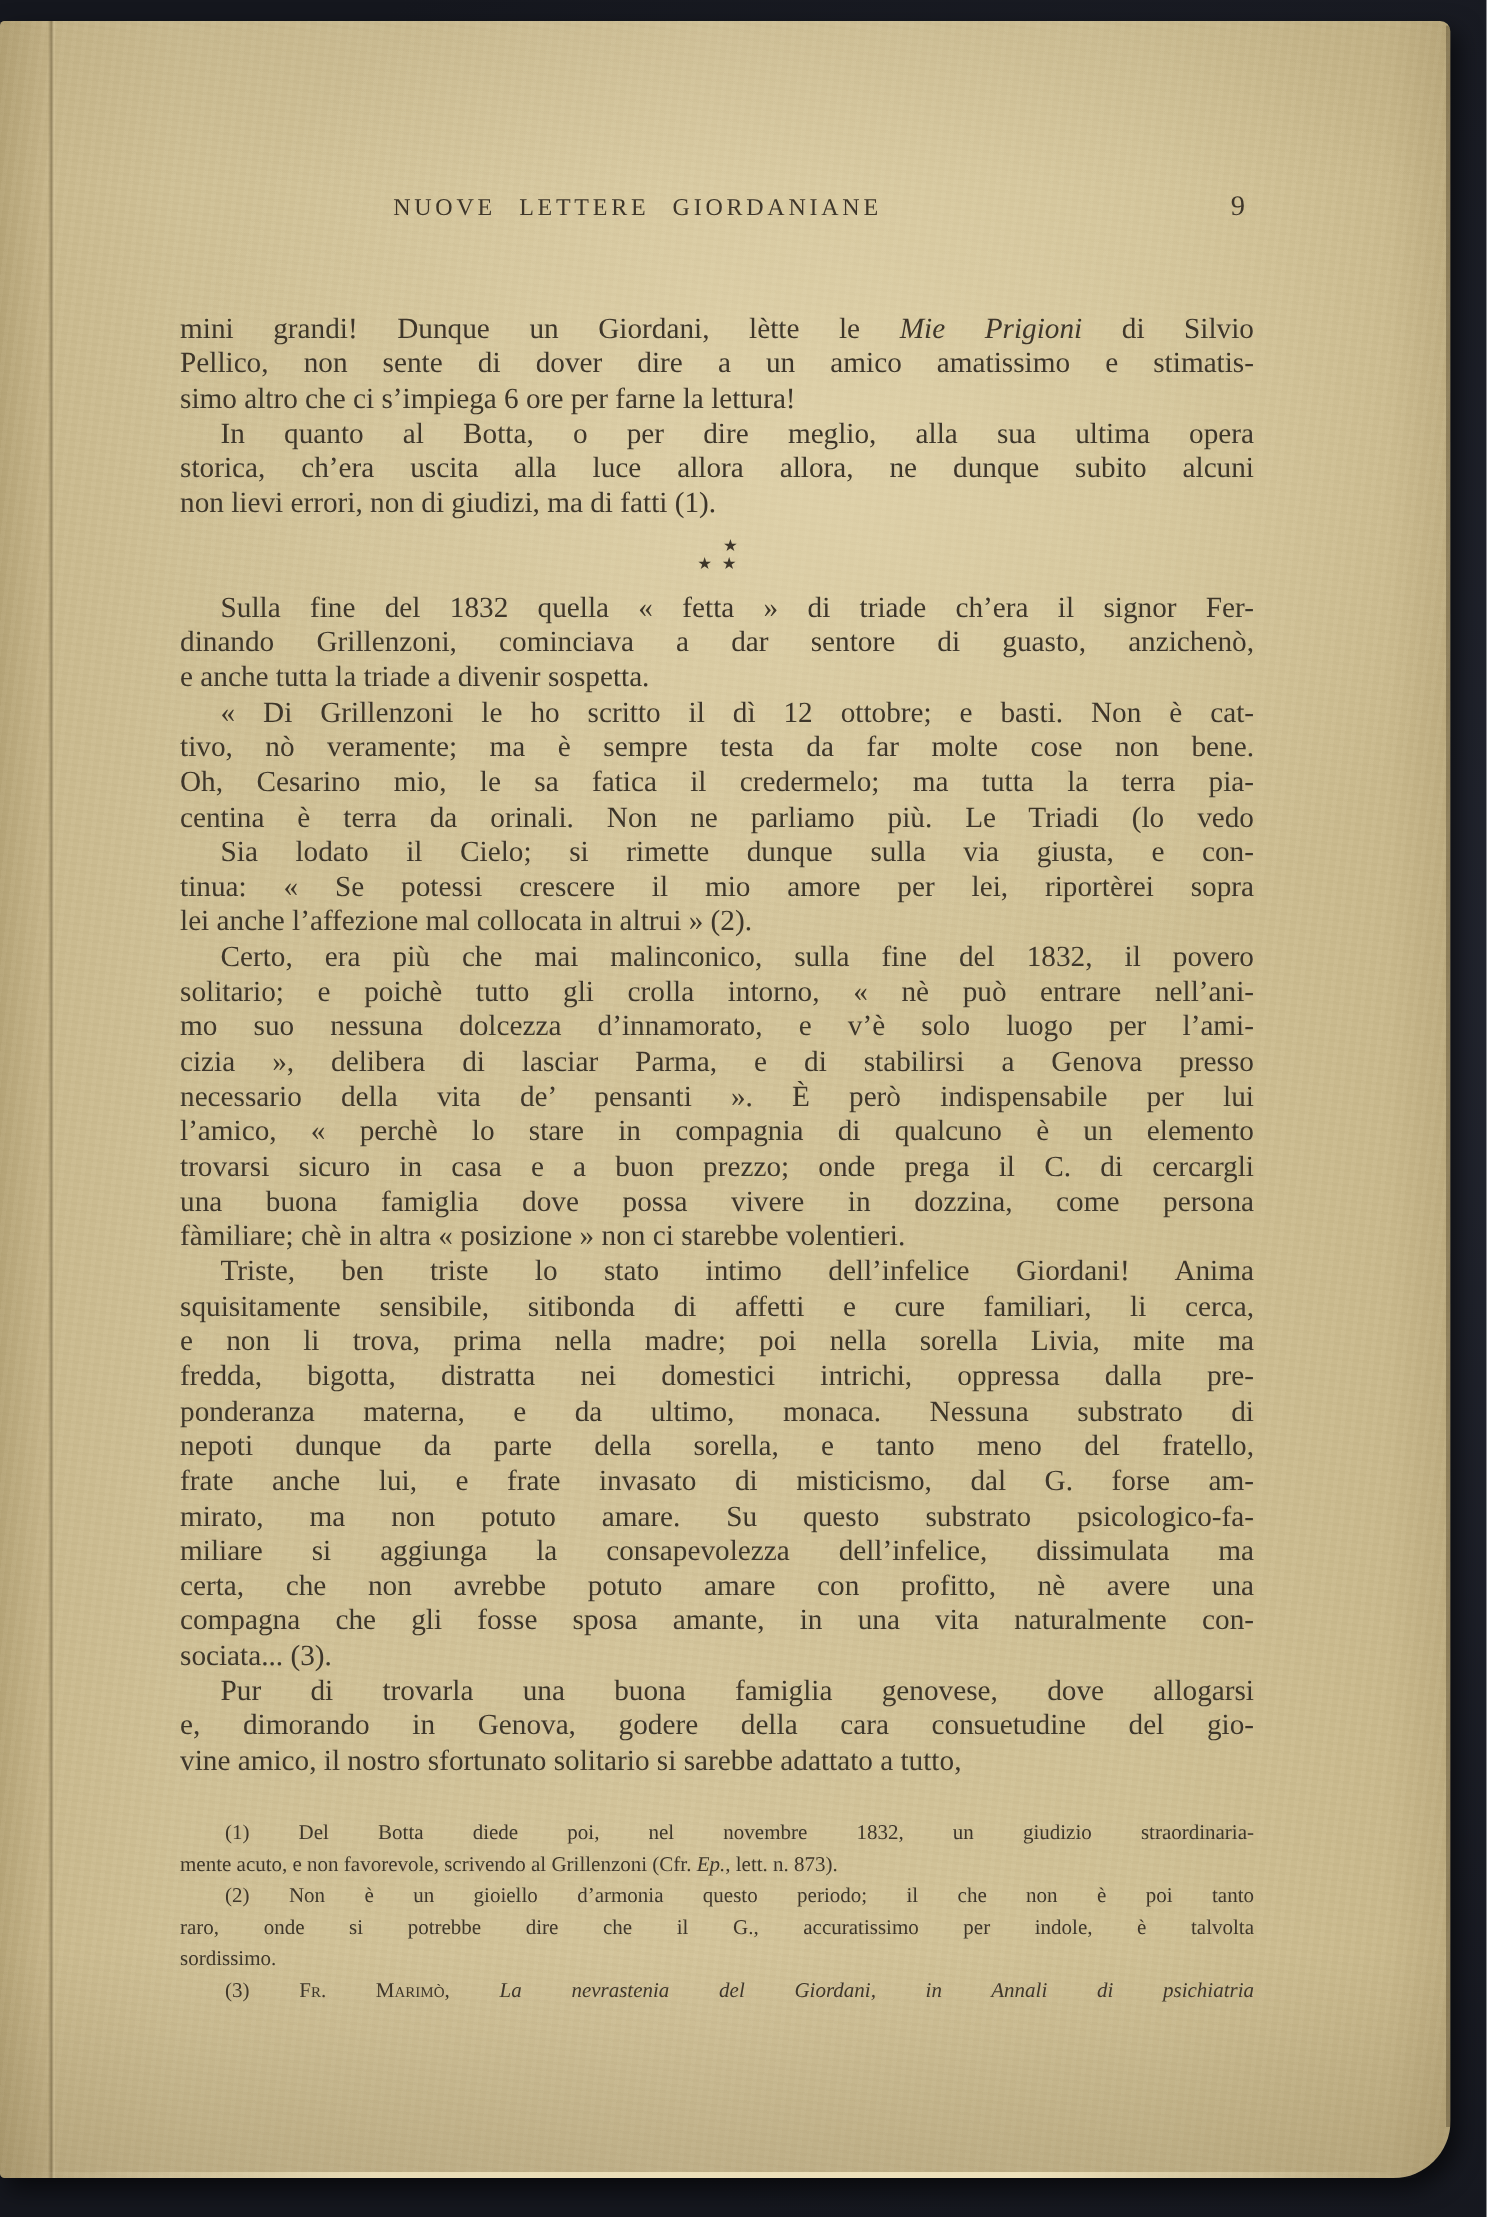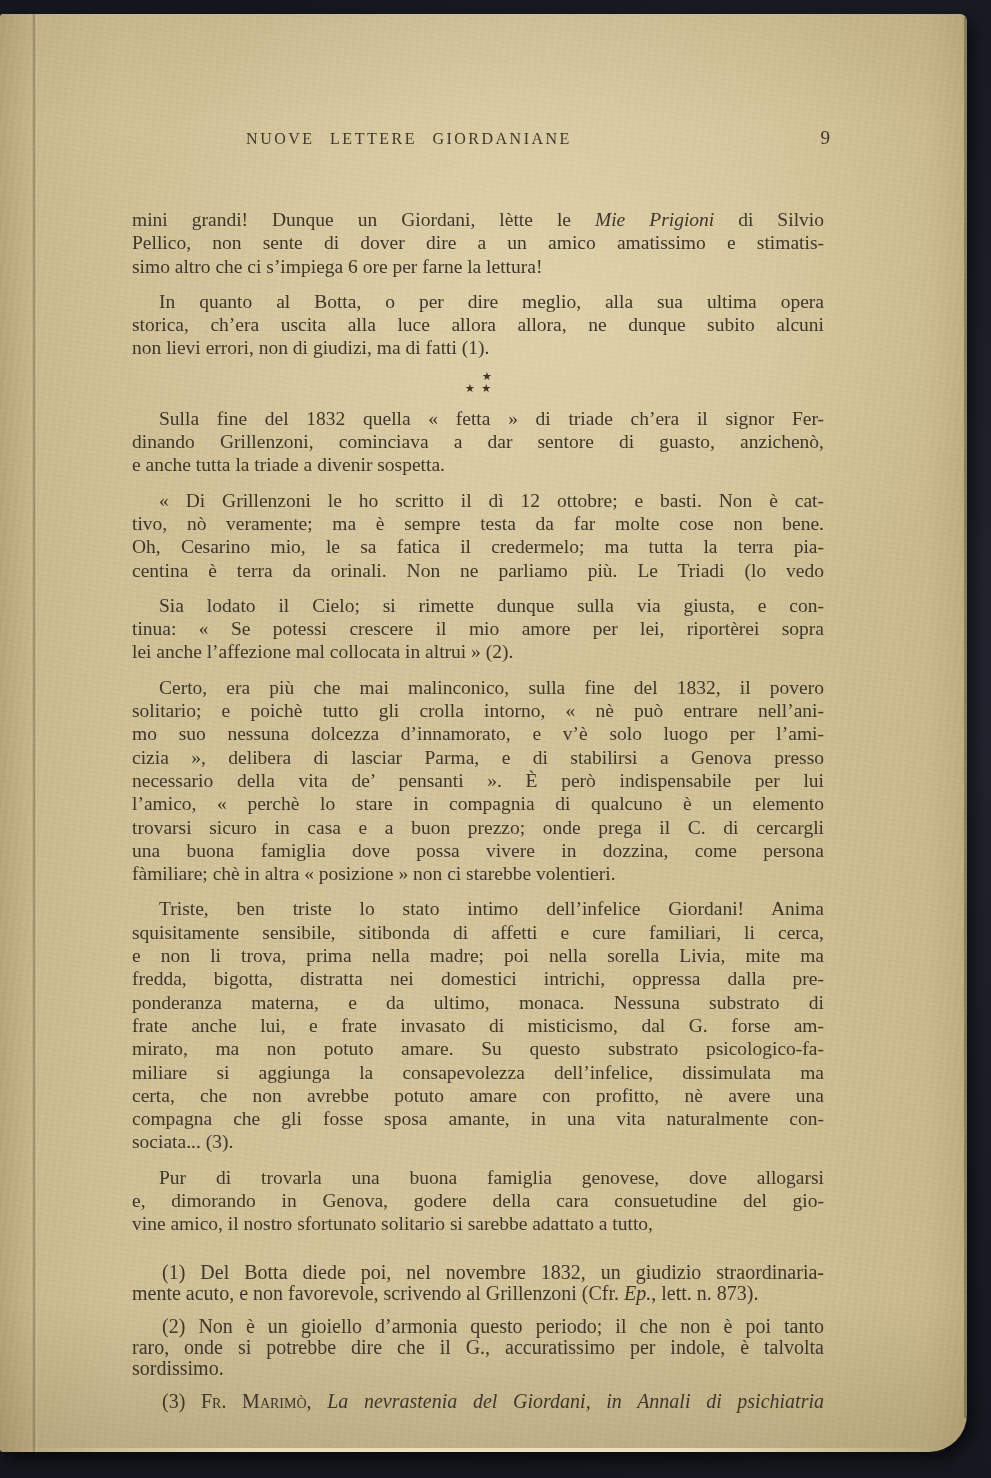--- a/index.html
+++ b/index.html
@@ -29,28 +29,28 @@
     background:linear-gradient(90deg, rgba(240,228,190,0) 0%, rgba(240,228,190,0.85) 25%, rgba(243,231,194,0.9) 70%, rgba(240,228,190,0) 98%);
     border-bottom-right-radius:38px;
   }
   .fold{
     position:absolute;left:32px;top:0;bottom:0;width:5px;
     background:linear-gradient(90deg, rgba(90,75,45,0) 0%, rgba(90,75,45,0.45) 45%, rgba(225,210,170,0.35) 80%, rgba(90,75,45,0) 100%);
   }
   .content{position:absolute;left:120px;top:116px;width:716px;color:#3e362a;}
   .running-head{position:relative;height:40px;}
   .title{
-    position:absolute;left:34px;width:510px;text-align:center;
+    position:absolute;left:50px;width:510px;text-align:center;
     font-size:16px;letter-spacing:2.5px;word-spacing:9px;font-weight:normal;
   }
   .pnum{position:absolute;right:6px;top:-3px;font-size:19px;}
   .bodyblock{margin-top:38px;}
-  .para{margin:12px;}
+  .para{margin:0;}
   .bline{font-size:19.5px;line-height:23.3px;}
-  .fline{font-size:20px;line-height:21px;}
+  .fline{font-size:14px;line-height:21px;}
   .just{text-align:justify;text-align-last:justify;}
   .ind{padding-left:27px;}
   .it{font-style:italic;}
   .sc{font-variant:small-caps;}
   .separator{
     margin:11px 0 12px;display:flex;flex-direction:column;align-items:center;
     color:#3e362a;font-family:"DejaVu Sans", sans-serif;
   }
   .sep-top{font-size:11px;line-height:10px;margin-left:18px;}
   .sep-bottom{font-size:11px;line-height:13px;word-spacing:3px;}
@@ -115,20 +115,21 @@
             <div class="bline just"><span>trovarsi sicuro in casa e a buon prezzo; onde prega il C. di cercargli</span></div>
             <div class="bline just"><span>una buona famiglia dove possa vivere in dozzina, come persona</span></div>
             <div class="bline"><span>fàmiliare; chè in altra « posizione » non ci starebbe volentieri.</span></div>
           </div>
           <div class="para">
             <div class="bline just ind"><span>Triste, ben triste lo stato intimo dell’infelice Giordani! Anima</span></div>
             <div class="bline just"><span>squisitamente sensibile, sitibonda di affetti e cure familiari, li cerca,</span></div>
             <div class="bline just"><span>e non li trova, prima nella madre; poi nella sorella Livia, mite ma</span></div>
             <div class="bline just"><span>fredda, bigotta, distratta nei domestici intrichi, oppressa dalla pre-</span></div>
             <div class="bline just"><span>ponderanza materna, e da ultimo, monaca. Nessuna substrato di</span></div>
+            <div class="bline just"><span>nepoti dunque da parte della sorella, e tanto meno del fratello,</span></div>
             <div class="bline just"><span>frate anche lui, e frate invasato di misticismo, dal G. forse am-</span></div>
             <div class="bline just"><span>mirato, ma non potuto amare. Su questo substrato psicologico-fa-</span></div>
             <div class="bline just"><span>miliare si aggiunga la consapevolezza dell’infelice, dissimulata ma</span></div>
             <div class="bline just"><span>certa, che non avrebbe potuto amare con profitto, nè avere una</span></div>
             <div class="bline just"><span>compagna che gli fosse sposa amante, in una vita naturalmente con-</span></div>
             <div class="bline"><span>sociata... (3).</span></div>
           </div>
           <div class="para">
             <div class="bline just ind"><span>Pur di trovarla una buona famiglia genovese, dove allogarsi</span></div>
             <div class="bline just"><span>e, dimorando in Genova, godere della cara consuetudine del gio-</span></div>

